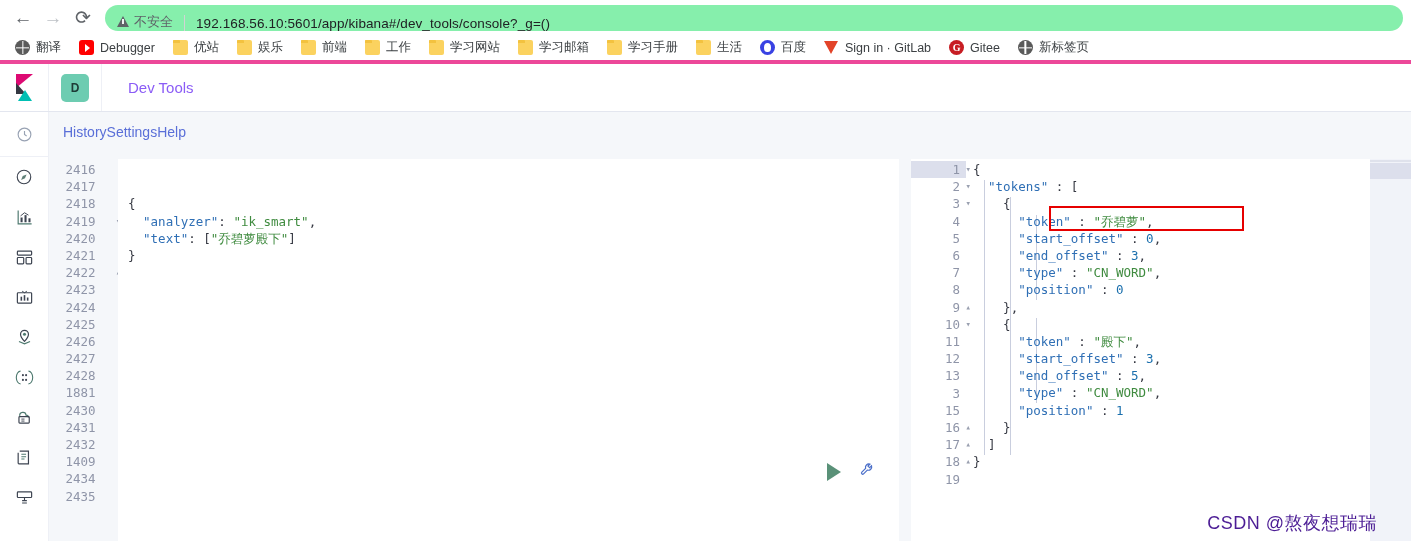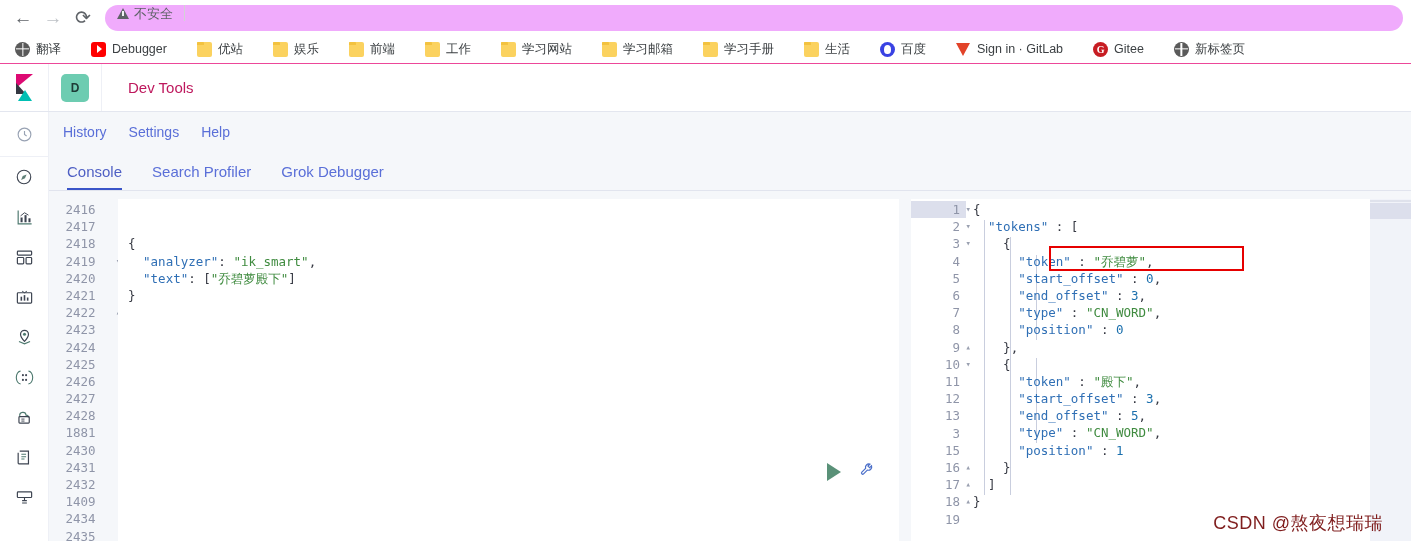--- a/index.html
+++ b/index.html
@@ -25,23 +25,23 @@
     font-size: 19px;
     line-height: 1;
     border-radius: 50%;
   }
   .nav-btn.disabled { color: #bdc1c6; }
   .omnibox {
     flex: 1;
     height: 26px;
     margin-left: 7px;
     display: flex;
-    align-items: flex-start;
+    align-items: flex-end;
     border-radius: 13px;
-    background: #f0abfc;
+    background: #86efac;
     padding: 0 12px;
     font-size: 13.5px;
     color: #202124;
     overflow: hidden;
   }
   .omnibox .warn-wrap {
     display: flex; align-items: center; gap: 5px;
     color: #5f6368;
     font-size: 13px;
     white-space: nowrap;
@@ -67,23 +67,23 @@
     margin: 0 11px;
   }
   .omnibox .url { white-space: nowrap; letter-spacing: 0.1px; }
 
   
   .bookmarks-bar {
     height: 29px;
     display: flex;
     align-items: center;
     padding: 0 8px;
-    gap: 16px;
-    background: #ffffff;
-    border-bottom: 1px solid #ec4899;
+    gap: 4px;
+    background: #ffffff;
+    border-bottom: 4px solid #ec4899;
   }
   .bm {
     display: flex;
     align-items: center;
     gap: 6px;
     padding: 3px 7px;
     font-size: 12.5px;
     color: #3c4043;
     white-space: nowrap;
     border-radius: 4px;
@@ -211,21 +211,21 @@
     background: #6dccb1;
     color: #1d3b36;
     font-size: 12px;
     font-weight: 600;
     display: flex; align-items: center; justify-content: center;
   }
   .kb-title {
     display: flex; align-items: center;
     padding-left: 26px;
     font-size: 15px;
-    color: #be185d;
+    color: #8b5cf6;
     font-weight: 400;
   }
 
   
   .kb-body { display: flex; height: calc(541px - 35px - 29px - 48px); }
 
   .kb-sidenav {
     width: 49px;
     flex: 0 0 49px;
     background: #ffffff;
@@ -251,21 +251,20 @@
     flex: 1;
     display: flex;
     flex-direction: column;
     background: #f5f7fa;
     min-width: 0;
   }
   .kb-menubar {
     height: 39px;
     display: flex;
     align-items: center;
-    gap: 22px;
     padding-left: 14px;
     background: #f5f7fa;
   }
   .menu-link {
     font-size: 14px;
     color: #5a6fd8;
     white-space: nowrap;
   }
   .kb-tabs {
     height: 40px;
@@ -433,43 +432,44 @@
   }
   .minimap .mm-rule {
     position: absolute;
     top: 1px; left: 0; right: 0;
     height: 2px;
     background: #dfe2ec;
   }
 
   .watermark {
     position: absolute;
-    right: 28px;
+    right: 34px;
     bottom: 6px;
     font-size: 18px;
-    color: #7f1d1d;
+    color: #4c1d95;
     z-index: 5;
     font-family: "Liberation Sans", sans-serif;
     letter-spacing: 0.5px;
     white-space: nowrap;
   }
 </style>
 </head>
 <body>
 
 <div class="browser-toolbar">
   <div class="nav-btn">←</div>
   <div class="nav-btn disabled">→</div>
   <div class="nav-btn">⟳</div>
   <div class="omnibox">
     <span class="warn-wrap">
       <span class="warn-tri"></span>
       <span>不安全</span>
     </span>
     <span class="divider"></span>
+    <span class="url">192.168.56.10:5601/app/kibana#/dev_tools/console?_g=()</span>
   </div>
 </div>
 
 <div class="bookmarks-bar" id="bookmarks-bar">
     <div class="bm">
       <span class="bm-ico ico-globe"></span>
       <span>翻译</span>
     </div>
     <div class="bm">
       <span class="bm-ico ico-youtube"></span>
@@ -618,25 +618,20 @@
   </div>
 
   <div class="kb-main">
 
     <div class="kb-menubar" id="kb-menubar">
         <div class="menu-link">History</div>
         <div class="menu-link">Settings</div>
         <div class="menu-link">Help</div>
       </div>
 
-    <div class="kb-tabs" id="kb-tabs">
-        <div class="tab active">Console</div>
-        <div class="tab">Search Profiler</div>
-        <div class="tab">Grok Debugger</div>
-      </div>
 
     <div class="console-wrap">
 
       <div class="pane editor-pane">
         <div class="gutter" id="editor-gutter">
             <div class="gl">2416</div>
             <div class="gl">2417</div>
             <div class="gl">2418</div>
             <div class="gl">2419<span class="fold">▾</span></div>
             <div class="gl">2420</div>

